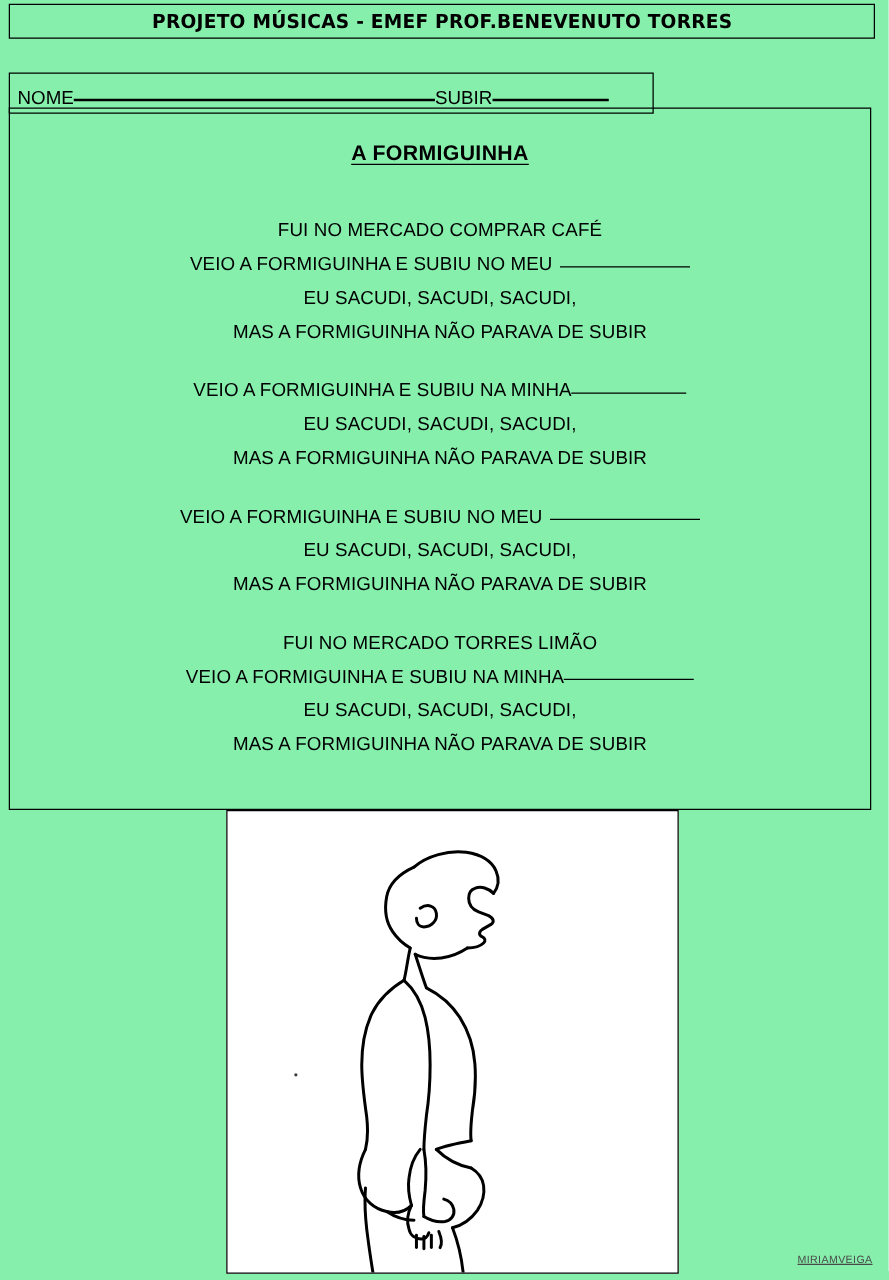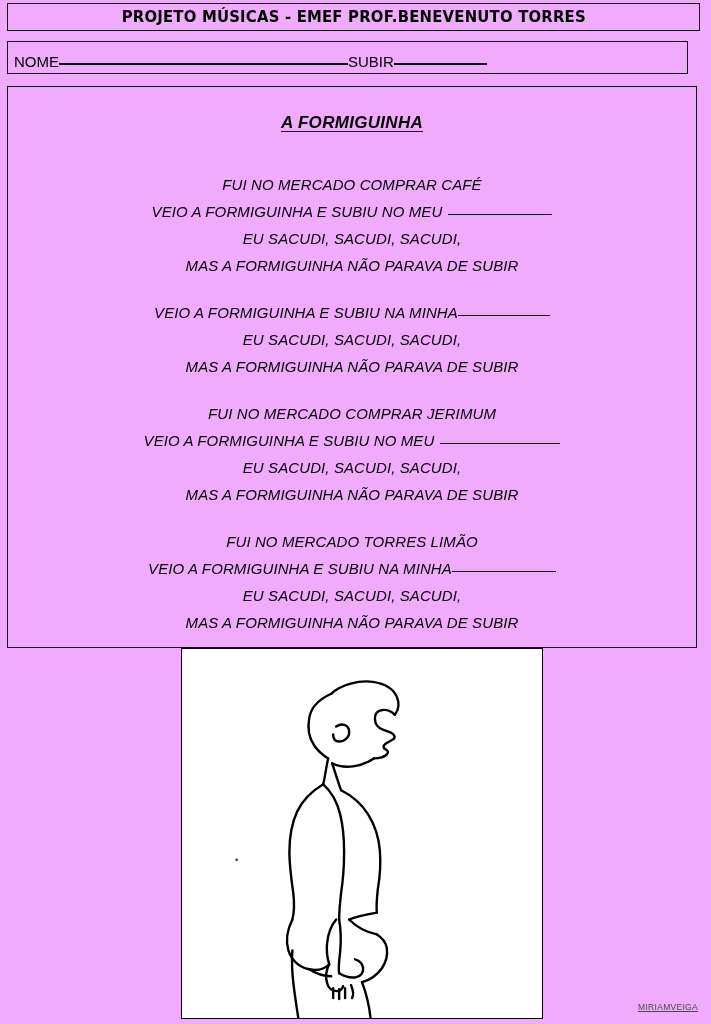--- a/index.html
+++ b/index.html
@@ -13,21 +13,21 @@
     position: relative;
     overflow: hidden;
     font-family: "Liberation Sans", sans-serif;
     color: #000000;
   }
   .sheet {
     position: absolute;
     left: 0; top: 0;
     width: 711px;
     height: 1024px;
-    background: #f0abfc;
+    background: #86efac;
   }
 
   
   .header-box {
     position: absolute;
     left: 7px;
     top: 3px;
     width: 693px;
     height: 28px;
     border: 1.5px solid #000;
@@ -42,22 +42,22 @@
     font-size: 15.5px;
     letter-spacing: 0.2px;
     white-space: nowrap;
     transform: scaleX(0.96);
   }
 
   
   .nome-box {
     position: absolute;
     left: 7px;
-    top: 41px;
-    width: 681px;
+    top: 58px;
+    width: 516px;
     height: 33px;
     border: 1.2px solid #000;
     box-sizing: border-box;
     display: flex;
     align-items: flex-end;
   }
   .nome-row {
     display: flex;
     align-items: baseline;
     width: 100%;
@@ -82,21 +82,20 @@
   
   .lyrics-box {
     position: absolute;
     left: 7px;
     top: 86px;
     width: 690px;
     height: 562px;
     border: 1.6px solid #000;
     box-sizing: border-box;
     overflow: hidden;
-    font-style: italic;
   }
   .song-title {
     text-align: center;
     font-size: 17px;
     font-weight: bold;
     text-decoration: underline;
     text-underline-offset: 3px;
     margin-top: 26px;
     letter-spacing: 0.3px;
   }
@@ -181,21 +180,20 @@
       <div class="verse">MAS A FORMIGUINHA NÃO PARAVA DE SUBIR</div>
     </div>
 
     <div class="stanza">
       <div class="verse"><span>VEIO A FORMIGUINHA E SUBIU NA MINHA</span><span class="blank blank-b"></span></div>
       <div class="verse">EU SACUDI, SACUDI, SACUDI,</div>
       <div class="verse">MAS A FORMIGUINHA NÃO PARAVA DE SUBIR</div>
     </div>
 
     <div class="stanza">
-      <div class="verse">FUI NO MERCADO COMPRAR JERIMUM</div>
       <div class="verse"><span>VEIO A FORMIGUINHA E SUBIU NO MEU</span><span class="blank blank-c"></span></div>
       <div class="verse">EU SACUDI, SACUDI, SACUDI,</div>
       <div class="verse">MAS A FORMIGUINHA NÃO PARAVA DE SUBIR</div>
     </div>
 
     <div class="stanza">
       <div class="verse">FUI NO MERCADO TORRES LIMÃO</div>
       <div class="verse"><span>VEIO A FORMIGUINHA E SUBIU NA MINHA</span><span class="blank blank-d"></span></div>
       <div class="verse">EU SACUDI, SACUDI, SACUDI,</div>
       <div class="verse">MAS A FORMIGUINHA NÃO PARAVA DE SUBIR</div>

